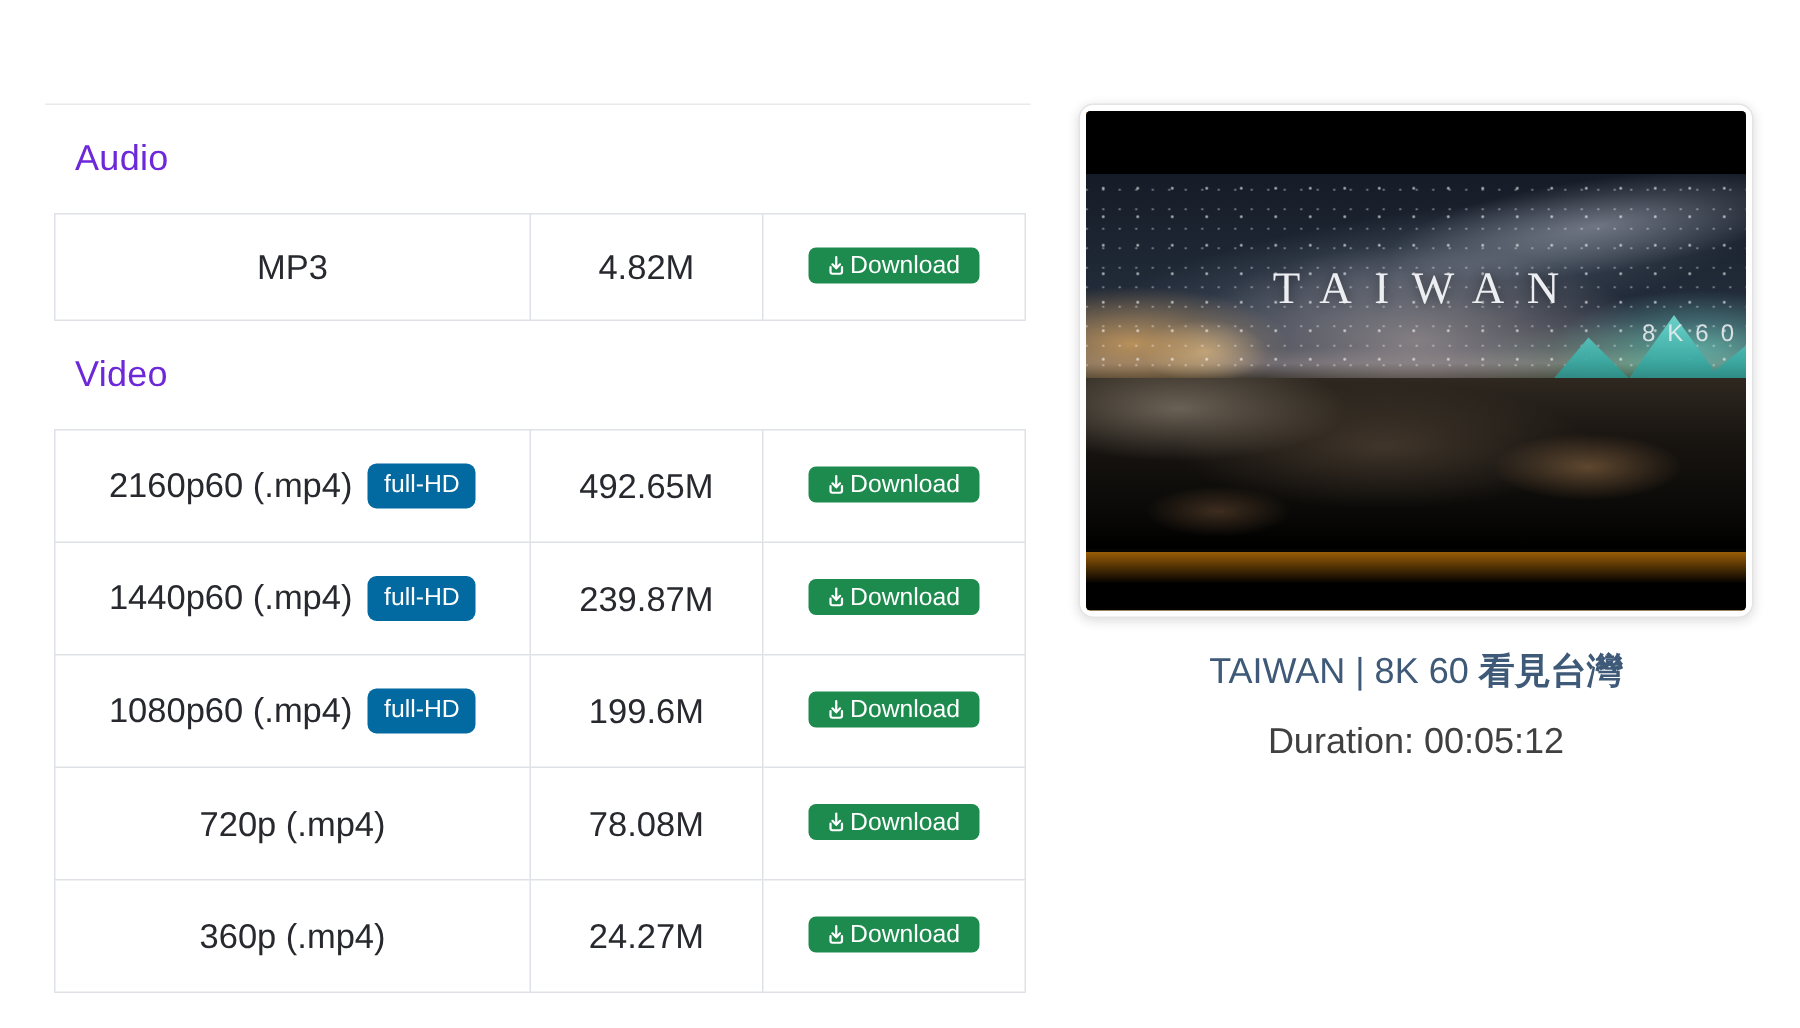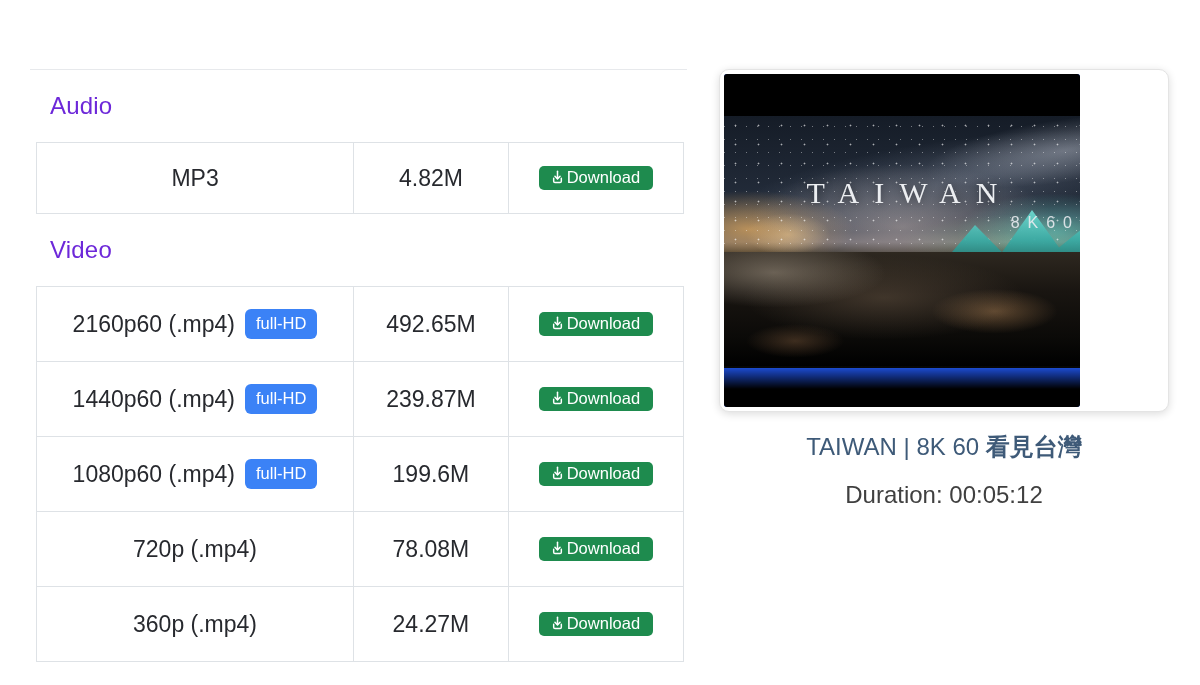--- a/index.html
+++ b/index.html
@@ -12,31 +12,31 @@
   .section-heading { font-size:24px; color:#6d28d9; font-weight:400; margin:22px 0 22px 20px; letter-spacing:.2px; }
   table.dl-table { width:648px; margin-left:6px; border-collapse:collapse; table-layout:fixed; }
   table.dl-table td { border:1px solid #dee2e6; text-align:center; vertical-align:middle; }
   td.col-format { width:295px; }
   td.col-size   { width:144px; }
   td.col-action { width:163px; }
   .audio-table td { height:71px; }
   .video-table td { height:75px; }
   .format-text, .size-text { font-size:23px; color:#27292e; }
   .badge-hd { display:inline-block; margin-left:10px; padding:5px 11px 6px; border-radius:6px;
-    background:#3b82f6; color:#ffffff; font-size:16.5px; vertical-align:3px; }
+    background:#0369a1; color:#ffffff; font-size:16.5px; vertical-align:3px; }
   .btn-download { display:inline-flex; align-items:center; gap:1px; background:#1e8b4e; color:#fff;
     border:none; border-radius:5px; height:24px; padding:0 13px 0 10px; font-size:16.5px;
     font-family:inherit; cursor:pointer; }
   .btn-download svg { display:block; }
 
   
   .right-panel { position:absolute; left:719px; top:69px; width:450px; }
   .thumb-card { width:450px; background:#fff; border:1px solid #e4e4e4; border-radius:10px;
     padding:4px; box-shadow:0 2px 8px rgba(0,0,0,.14); }
-  .thumb { position:relative; width:356px; height:333px; background:#1d4ed8; border-radius:3px; overflow:hidden; }
+  .thumb { position:relative; width:440px; height:333px; background:#a16207; border-radius:3px; overflow:hidden; }
   .thumb .scene { position:absolute; left:0; top:42px; width:100%; height:252px;
     background:
       radial-gradient(220px 90px at 50% 44%, rgba(210,192,185,.50), rgba(210,192,185,0) 70%),
       radial-gradient(150px 55px at 7% 45%,  rgba(228,172,96,.75),  rgba(228,172,96,0) 70%),
       radial-gradient(60px 30px  at 18% 47%, rgba(255,225,170,.55), rgba(255,225,170,0) 70%),
       radial-gradient(140px 55px at 93% 46%, rgba(110,222,210,.55), rgba(110,222,210,0) 70%),
       radial-gradient(180px 40px at 85% 50%, rgba(125,200,125,.35), rgba(125,200,125,0) 70%),
       linear-gradient(180deg, #151c27 0%, #222b39 32%, #39404f 46%, #5c5b64 50%, #232019 55%, #11100d 64%, #060605 100%);
   }
   .thumb .milkyway { position:absolute; left:-30px; top:40px; width:520px; height:150px;

